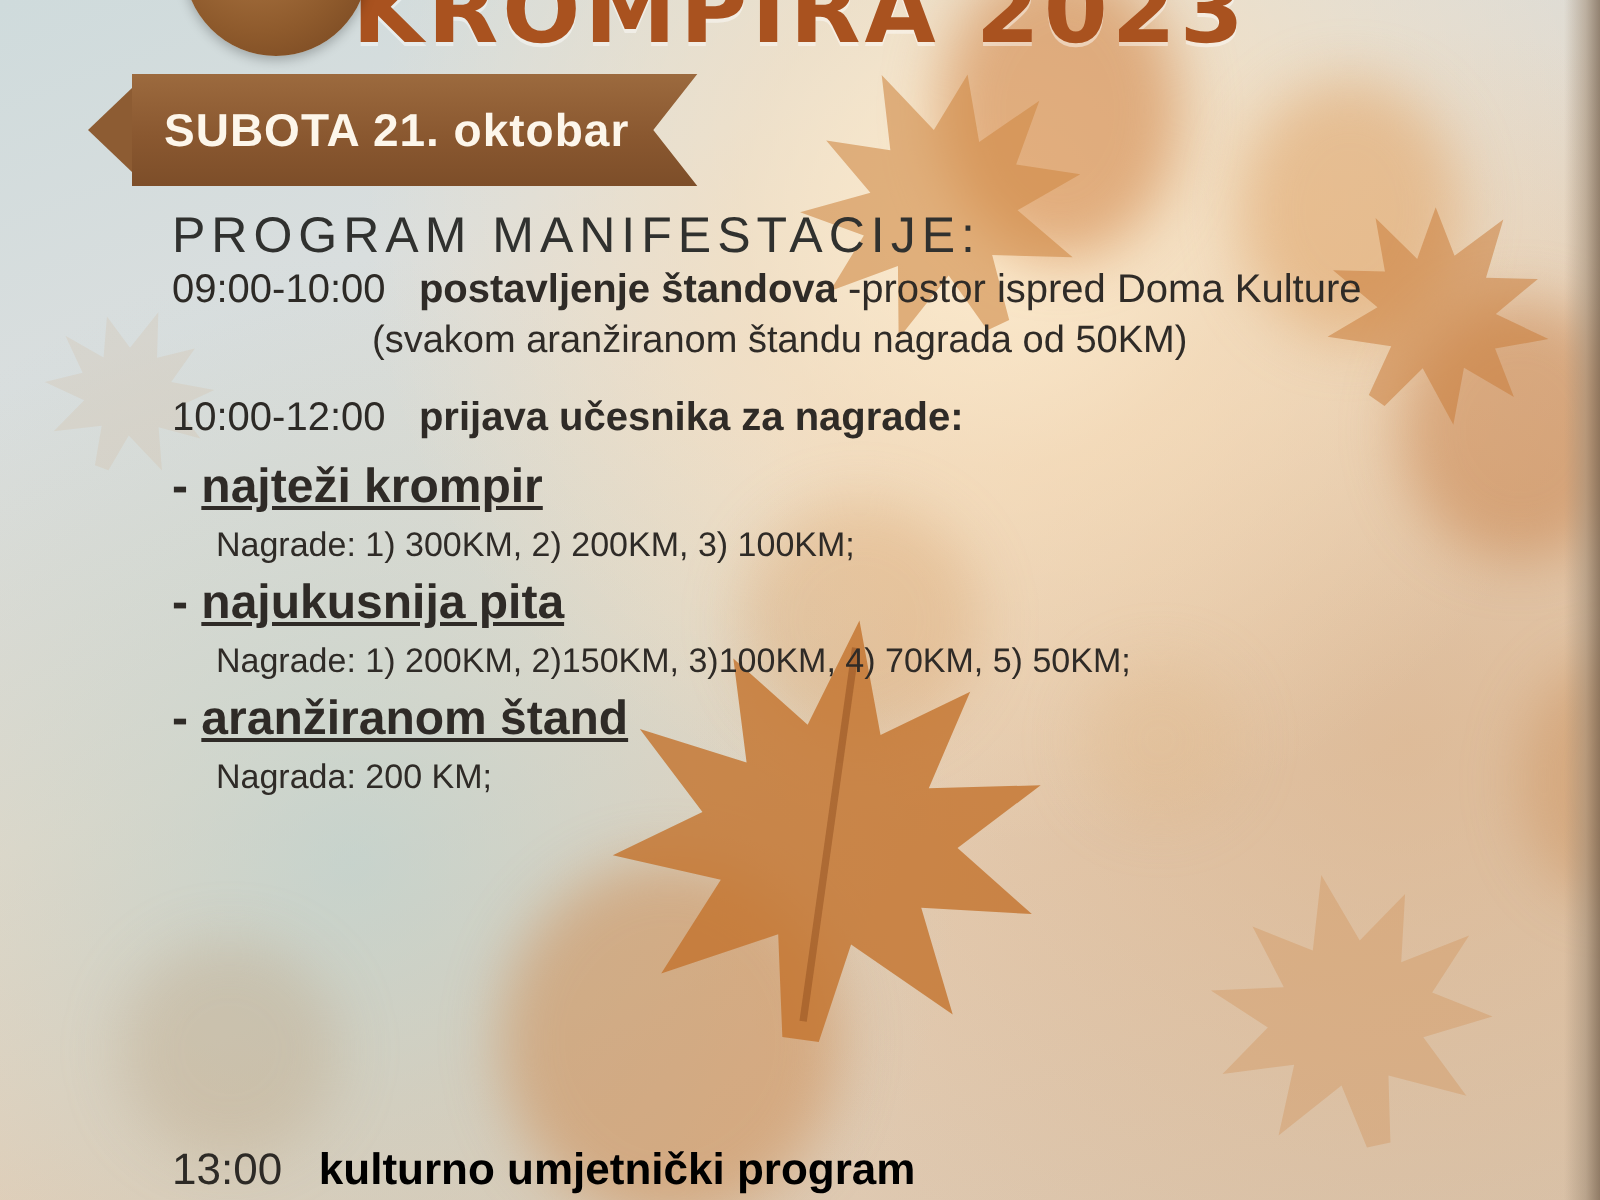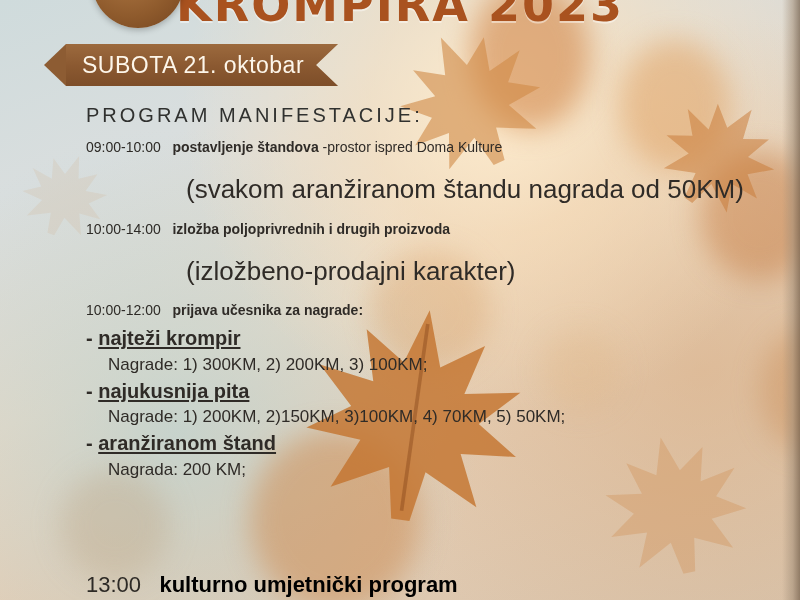--- a/index.html
+++ b/index.html
@@ -89,68 +89,68 @@
     display: flex;
     align-items: center;
   }
   .ribbon-arrow {
     width: 0; height: 0;
     border-top: 21px solid transparent;
     border-bottom: 21px solid transparent;
     border-right: 22px solid #8d5c33;
   }
   .ribbon-body {
-    height: 42px;
+    height: 56px;
     display: flex;
     align-items: center;
     padding: 0 34px 0 16px;
     background: linear-gradient(180deg, #9c6a3e 0%, #8a5830 55%, #7d4e29 100%);
     color: #fdf6ea;
     font-size: 23px;
     letter-spacing: .5px;
     white-space: nowrap;
     clip-path: polygon(0 0, 100% 0, calc(100% - 22px) 50%, 100% 100%, 0 100%);
     box-shadow: 0 2px 4px rgba(0,0,0,0.2);
+    font-weight: bold;
   }
 
   
   .program {
     position: absolute;
     left: 86px;
     top: 104px;
     width: 700px;
     color: #2f2b27;
   }
   .program-heading {
-    font-size: 20px;
+    font-size: 25px;
     letter-spacing: 3px;
     color: #30312f;
-    margin-bottom: 12px;
+    margin-bottom: 0;
   }
 
   .entry { margin-bottom: 14px; }
 
   .line {
-    font-size: 14px;
+    font-size: 20px;
     line-height: 1.28;
     white-space: nowrap;
   }
   .time { color: #2d2a26; }
   .bold { font-weight: bold; }
   .sub {
-    font-size: 26px;
+    font-size: 19px;
     line-height: 1.3;
     padding-left: 100px;
     white-space: nowrap;
-    margin-top: 16px;
   }
 
   .awards { margin-top: 4px; }
   .award-title {
-    font-size: 20px;
+    font-size: 24px;
     font-weight: bold;
     line-height: 1.42;
     white-space: nowrap;
   }
   .award-title .u {
     text-decoration: underline;
     text-underline-offset: 2px;
   }
   .award-prizes {
     font-size: 17px;
@@ -221,27 +221,20 @@
     <div class="program-heading">PROGRAM MANIFESTACIJE:</div>
 
     <div class="entry">
       <div class="line">
         <span class="time">09:00-10:00</span>
         <span>&nbsp;&nbsp;</span><span class="bold">postavljenje štandova</span><span> -prostor ispred Doma Kulture</span>
       </div>
       <div class="sub">(svakom aranžiranom štandu nagrada od 50KM)</div>
     </div>
 
-    <div class="entry">
-      <div class="line">
-        <span class="time">10:00-14:00</span>
-        <span>&nbsp;&nbsp;</span><span class="bold">izložba poljoprivrednih i drugih proizvoda</span>
-      </div>
-      <div class="sub">(izložbeno-prodajni karakter)</div>
-    </div>
 
     <div class="entry">
       <div class="line">
         <span class="time">10:00-12:00</span>
         <span>&nbsp;&nbsp;</span><span class="bold">prijava učesnika za nagrade:</span>
       </div>
 
       <div class="awards">
         <div class="award-title">
           <span>- </span><span class="u">najteži krompir</span>

